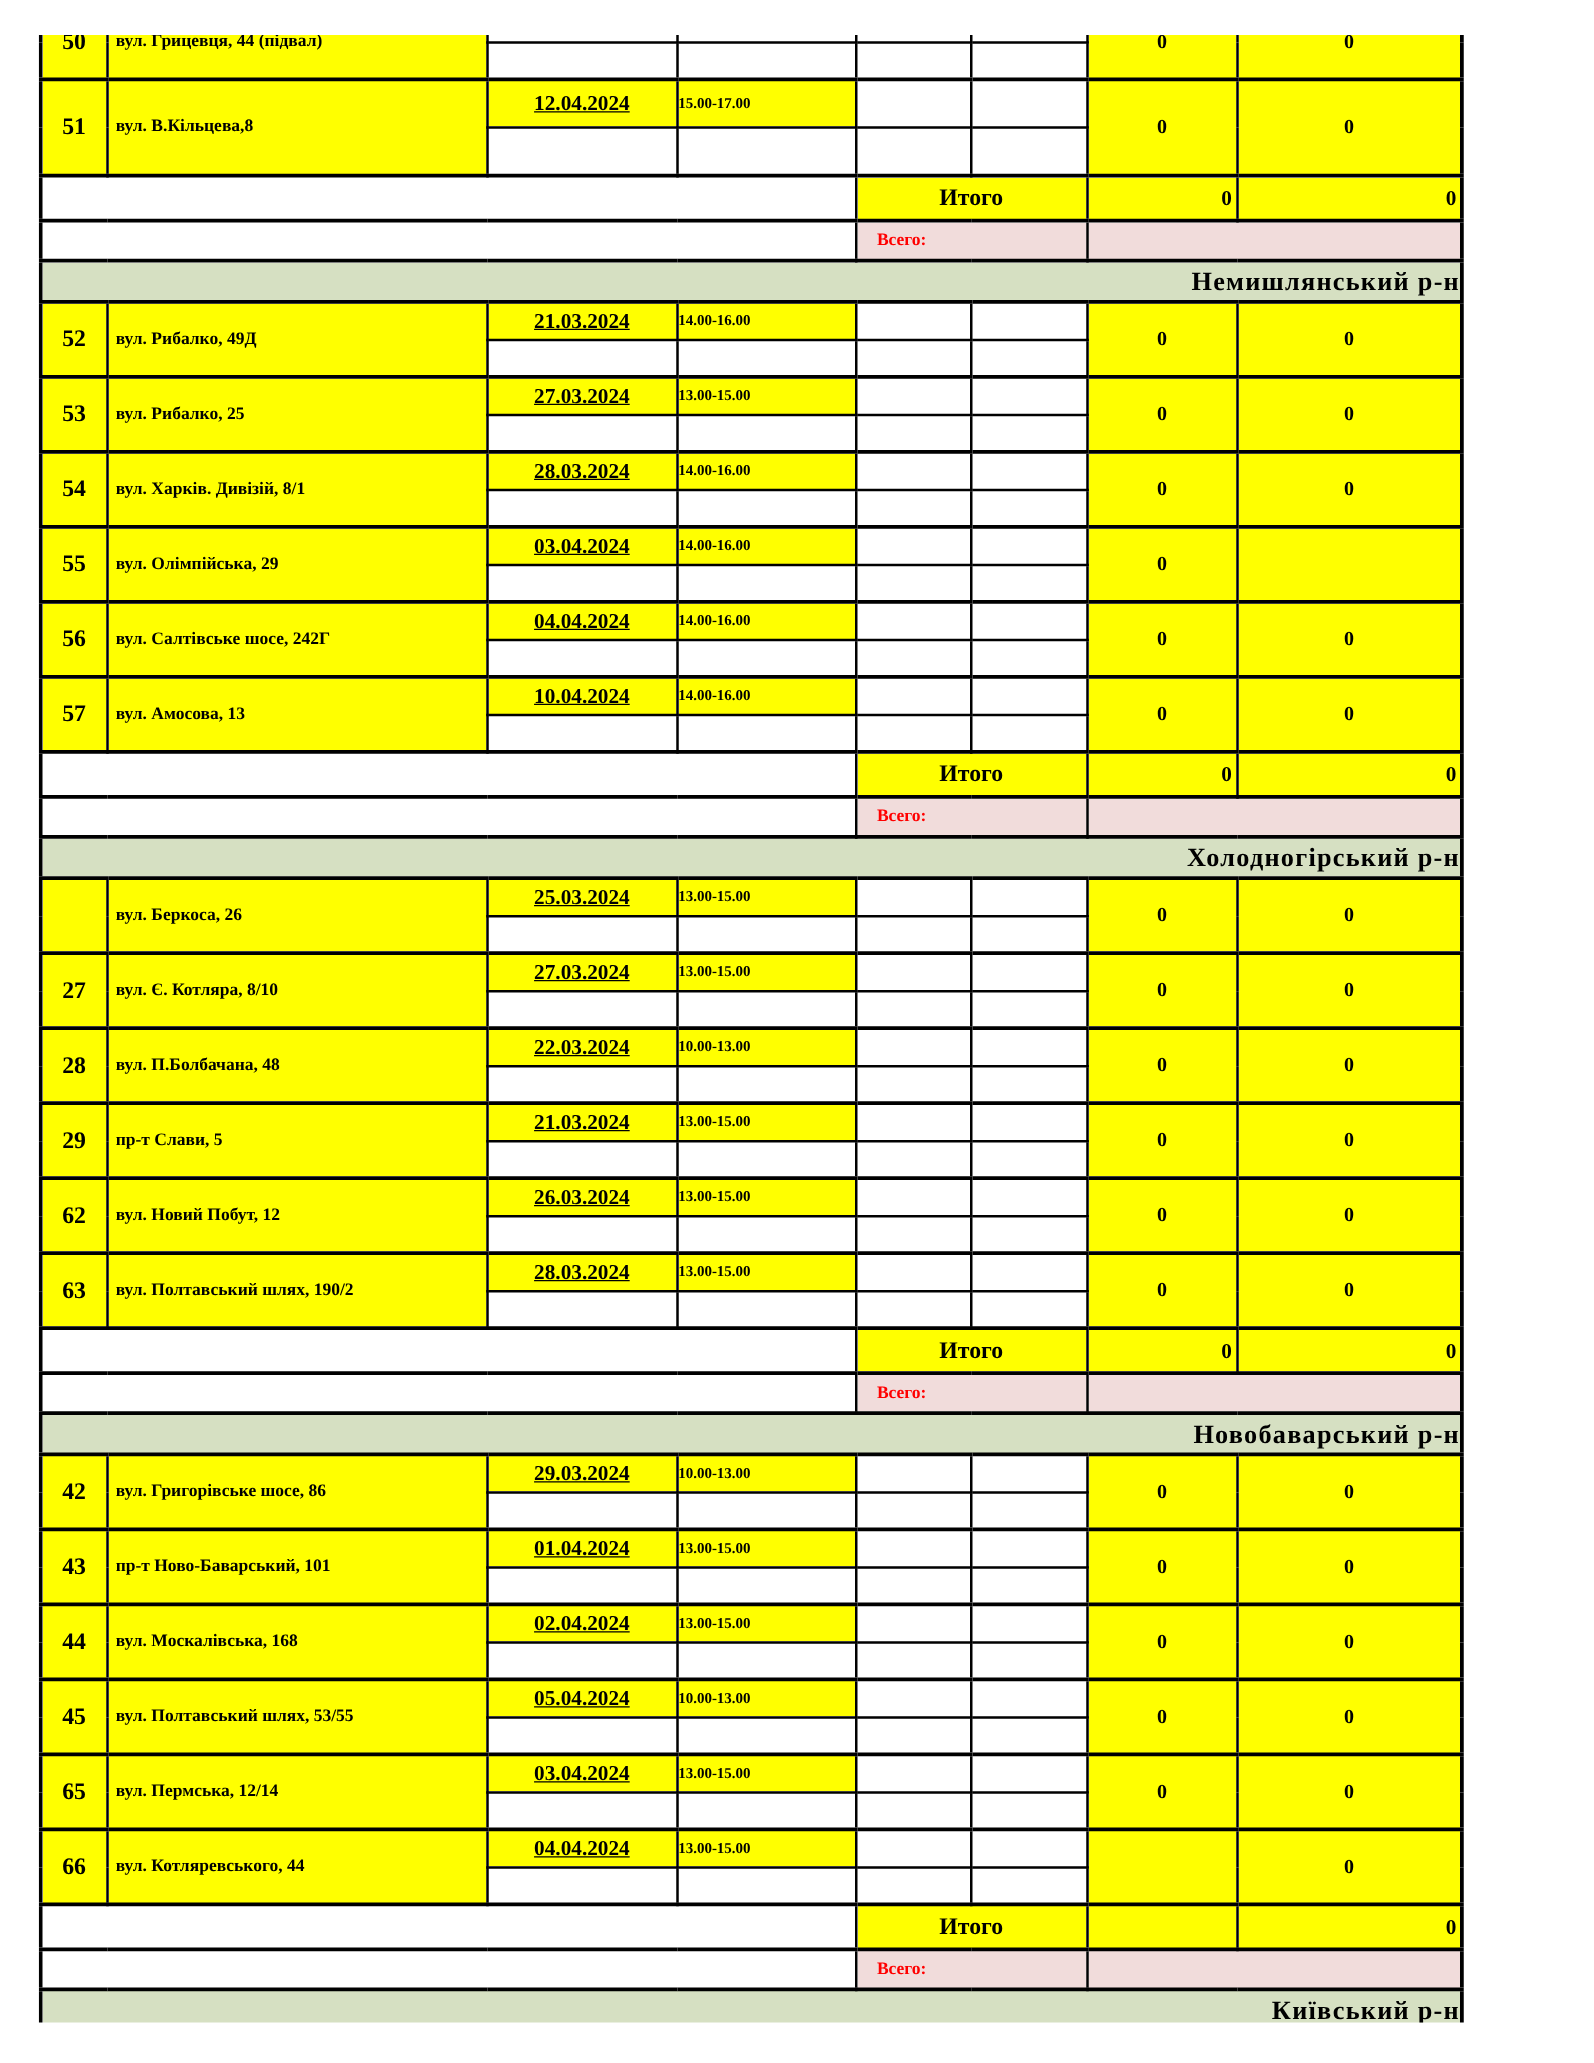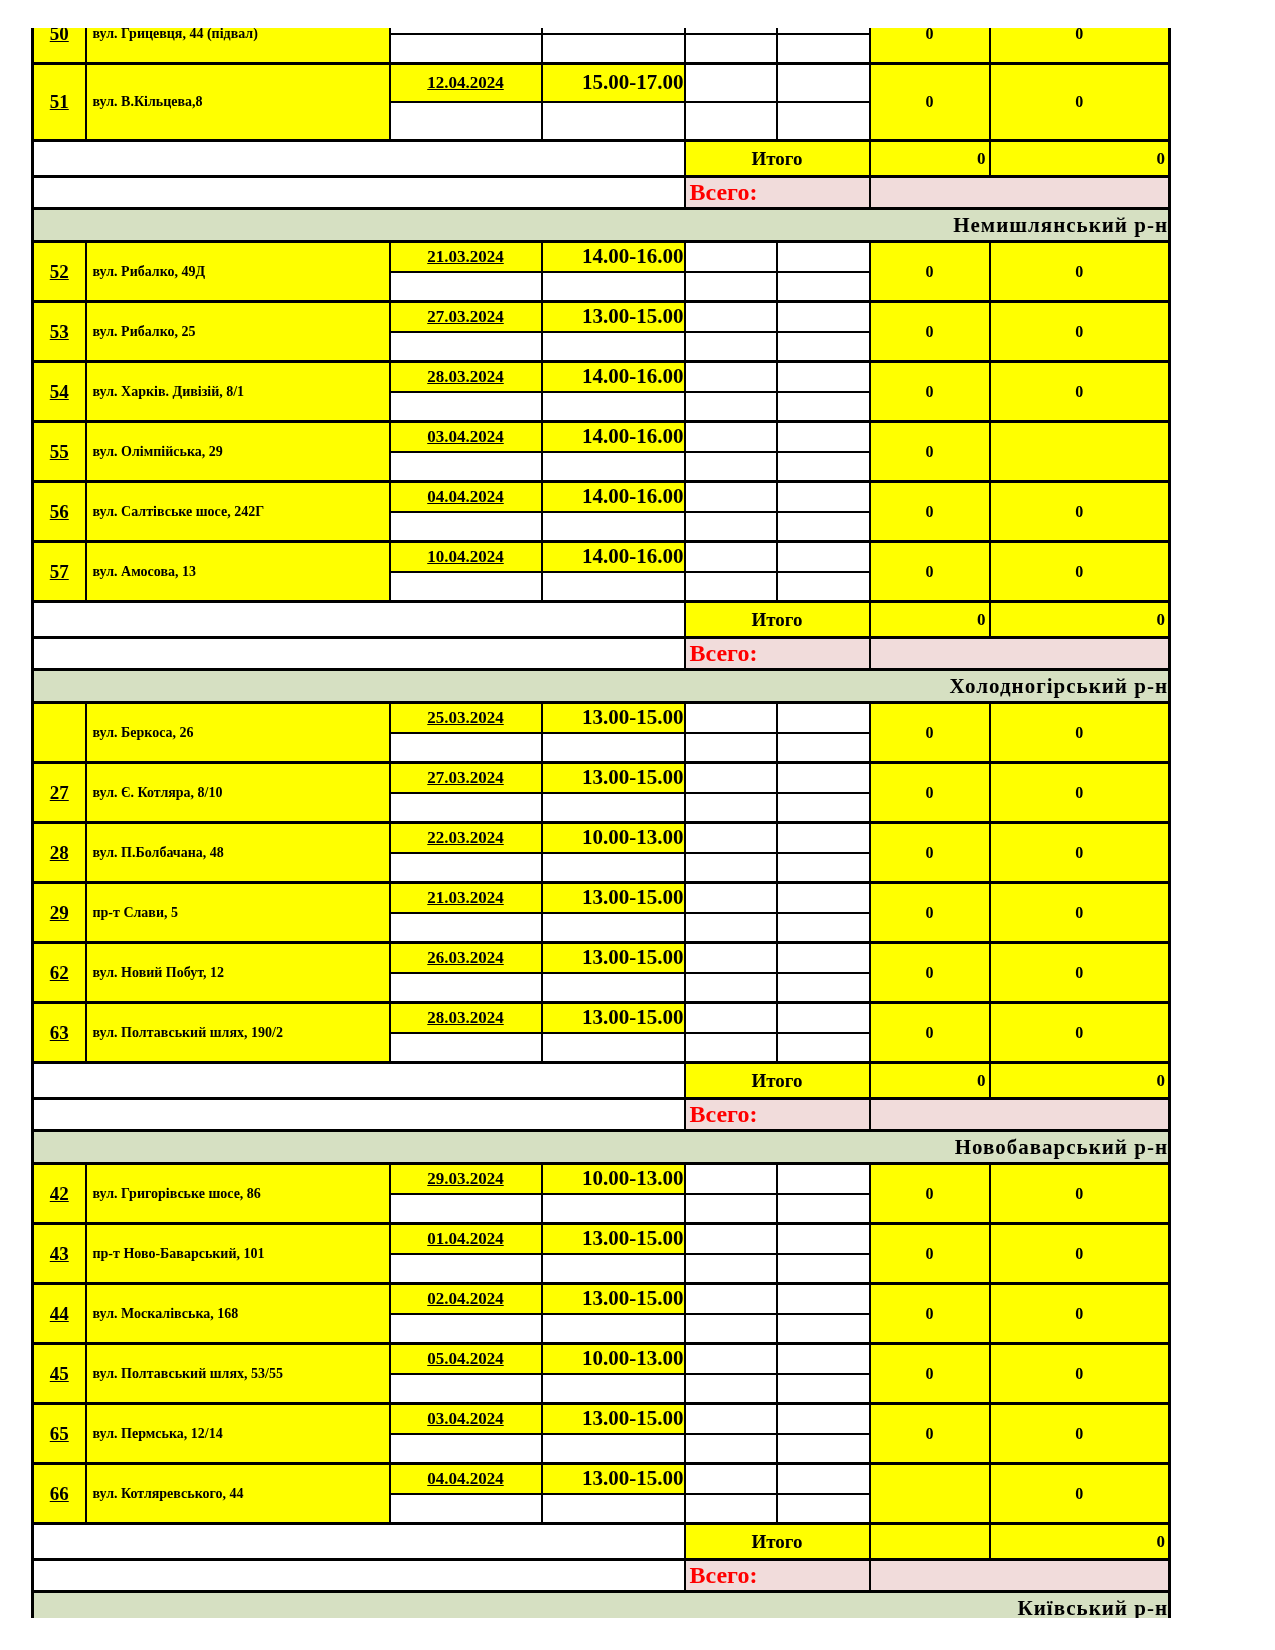--- a/index.html
+++ b/index.html
@@ -23,32 +23,32 @@
   tr.sub1{height:30px;}
   tr.sub2{height:30px;}
   tr.tall1{height:38px;}
   tr.tall2{height:39px;}
   tr.itogo-row{height:36px;}
   tr.vsego-row{height:32px;}
   tr.section-row{height:33px;}
   
   tr.grp > td, tr.itogo-row > td, tr.vsego-row > td, tr.section-row > td{border-top-width:3px;}
   
-  .c-num{background:var(--yellow);text-align:center;font-size:19px;text-decoration:underline;}
+  .c-num{background:var(--yellow);text-align:center;font-size:19px;}
   .c-addr{background:var(--yellow);text-align:left;font-size:14px;padding-left:6px;}
   .c-date{background:var(--yellow);text-align:center;font-size:17px;text-decoration:underline;}
-  .c-time{background:var(--yellow);text-align:right;font-size:21px;}
+  .c-time{background:var(--yellow);text-align:left;font-size:12px;}
   .c-date.blank,.c-time.blank{background:#ffffff;}
   .c-empty{background:#ffffff;}
   .c-blank{background:#ffffff;}
   .c-val{background:var(--yellow);text-align:center;font-size:16px;}
   .c-white{background:#ffffff;}
   .c-itogo{background:var(--yellow);text-align:center;font-size:19px;}
   .c-ival{background:var(--yellow);text-align:right;font-size:17px;padding-right:3px;}
-  .c-vsego{background:var(--pink);color:var(--red);text-align:left;font-size:24px;padding-left:4px;}
+  .c-vsego{background:var(--pink);color:var(--red);text-align:left;font-size:14px;padding-left:16px;}
   .c-pink{background:var(--pink);}
   .c-header{background:var(--green);text-align:right;font-size:21px;letter-spacing:1px;}
 </style>
 </head>
 <body>
 
 <div class="table-viewport">
   <table>
     <colgroup>
       <col style="width:53px">

